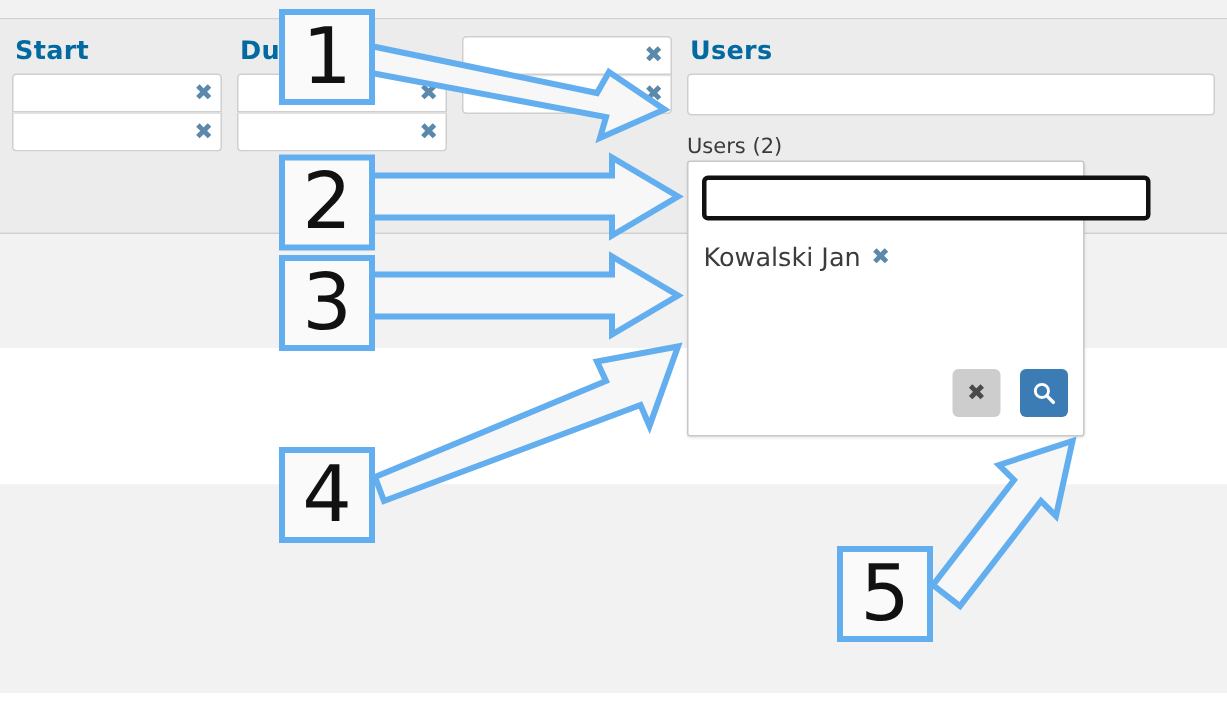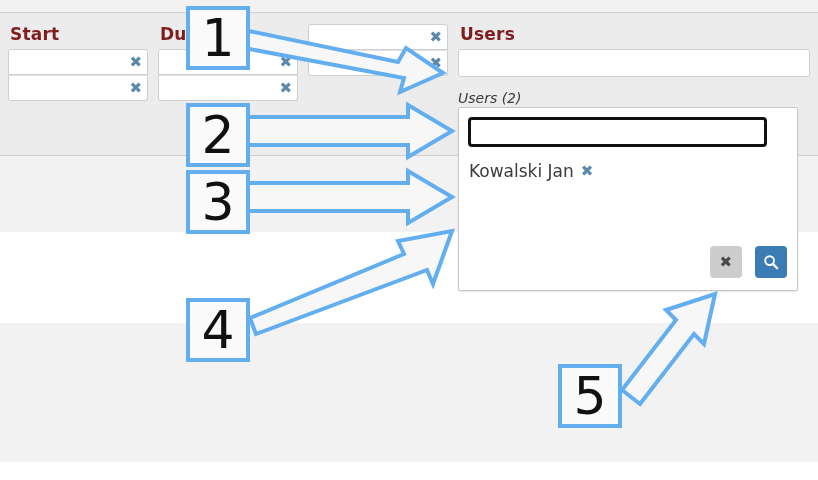--- a/index.html
+++ b/index.html
@@ -20,21 +20,21 @@
   .band-header   {top:13px;height:142px;background:#ececec;}
   .band-rule2    {top:155px;height:1px; background:#d0d0d0;}
   .band-sub      {top:156px;height:76px;background:#f2f2f2;}
   .band-white    {top:232px;height:91px;background:#ffffff;}
   .band-grey2    {top:323px;height:139px;background:#f2f2f2;}
   .band-bottom   {top:462px;height:18px;background:#ffffff;}
 
   
   .col{position:absolute;}
   .col-label{
-    font-size:17px;font-weight:bold;color:#7f1d1d;
+    font-size:17px;font-weight:bold;color:#0369a1;
     letter-spacing:.2px;margin:0 0 5px 2px;line-height:20px;
   }
   .field{
     position:relative;box-sizing:border-box;
     height:26px;background:#fff;border:1px solid #cfcfcf;
     border-radius:3px;margin-bottom:2px;
   }
   .field.joined-top{border-bottom-left-radius:0;border-bottom-right-radius:0;margin-bottom:0;}
   .field.joined-bot{border-top-left-radius:0;border-top-right-radius:0;border-top:1px solid #e2e2e2;}
   .field input{
@@ -51,24 +51,24 @@
 
   #col-start {left:8px;  top:24px; width:140px;}
   #col-due   {left:158px;top:24px; width:140px;}
   #col-finish{left:308px;top:24px; width:140px;}
   #col-owner {left:458px;top:24px; width:352px;}
   #col-owner .field{height:28px;}
 
   
   .users-caption{
     position:absolute;left:458px;top:90px;
-    font-size:14px;color:#3a3a3a;line-height:16px;font-style:italic;
+    font-size:14px;color:#3a3a3a;line-height:16px;
   }
   .users-panel{
-    position:absolute;left:458px;top:107px;width:340px;height:184px;
+    position:absolute;left:458px;top:107px;width:265px;height:184px;
     box-sizing:border-box;background:#fff;
     border:1px solid #c8c8c8;border-radius:2px;
     box-shadow:0 1px 2px rgba(0,0,0,.10);
   }
   .users-search{
     position:absolute;left:9px;top:9px;width:299px;height:30px;
     box-sizing:border-box;background:#fff;
     border:3px solid #111;border-radius:4px;
   }
   .users-search input{

